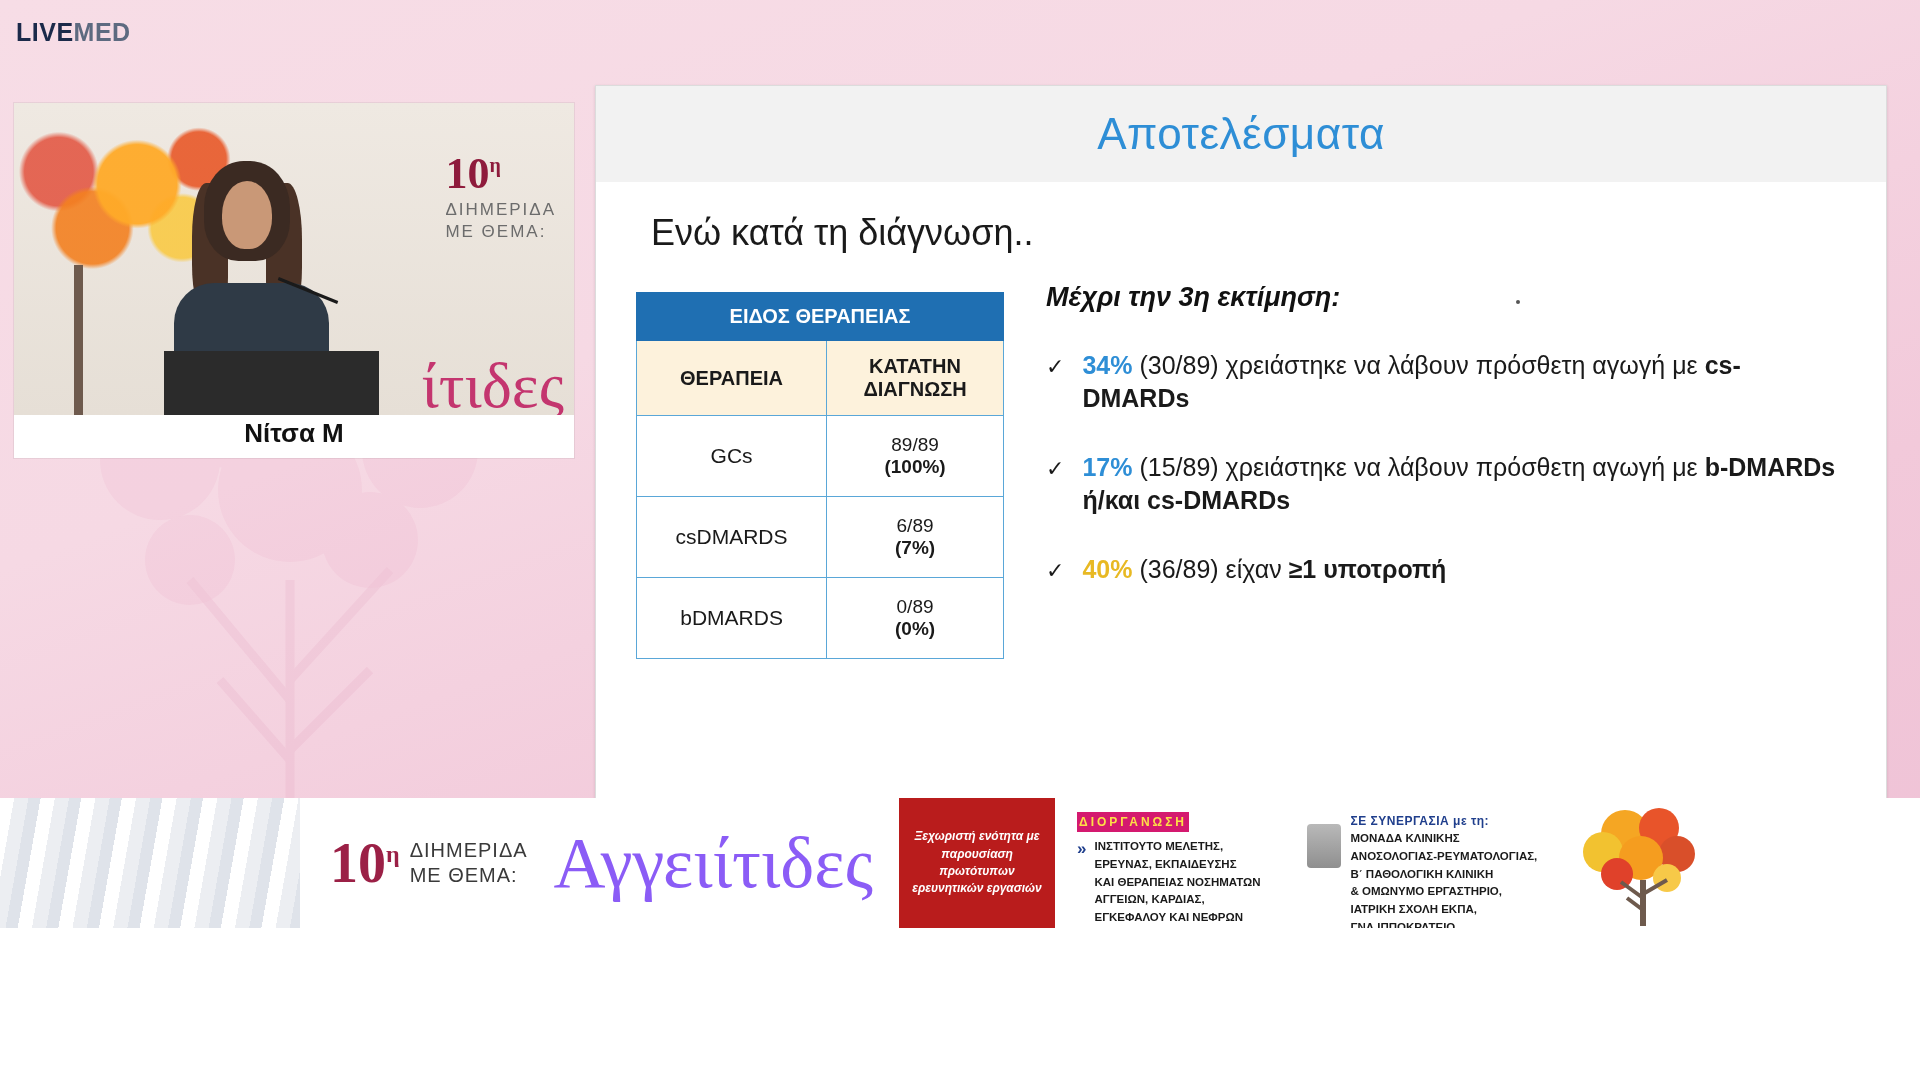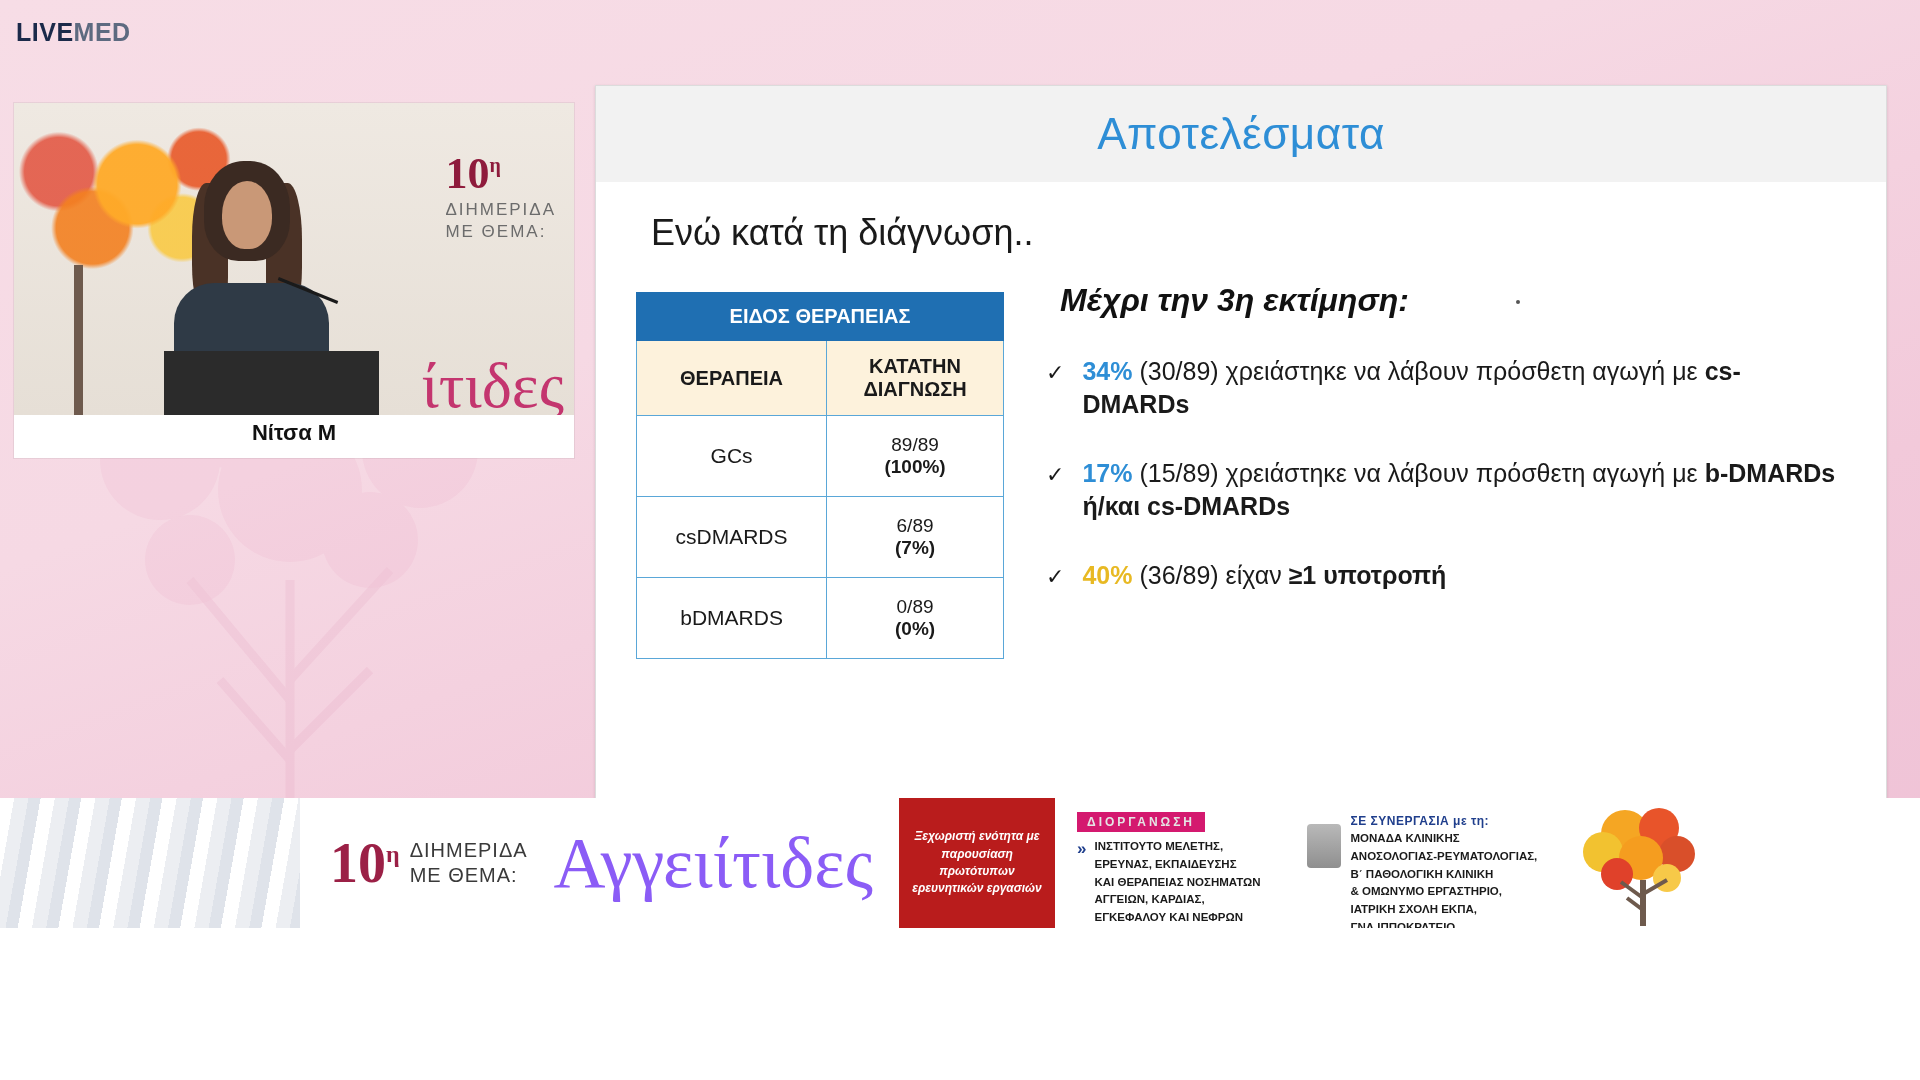--- a/index.html
+++ b/index.html
@@ -171,21 +171,21 @@
     opacity: .85;
   }
   .speaker-name {
     position: absolute;
     left: 16px;
     top: 313px;
     width: 528px;
     height: 34px;
     background: #ffffff;
     color: #111111;
-    font-size: 22px;
+    font-size: 26px;
     font-weight: bold;
     display: flex;
     align-items: center;
     justify-content: center;
   }
 
   
   .slide {
     position: absolute;
     left: 595px;
@@ -254,26 +254,25 @@
   .tbl td .pct  { display: block; font-size: 19px; font-weight: bold; }
 
   
   .right-col {
     position: absolute;
     left: 450px;
     top: 100px;
     width: 800px;
   }
   .right-head {
-    font-size: 32px;
+    font-size: 27px;
     font-weight: bold;
     font-style: italic;
     color: #111111;
     margin-bottom: 36px;
-    margin-left: 14px;
   }
   .bullet {
     display: flex;
     gap: 18px;
     margin-bottom: 36px;
     font-size: 25px;
     line-height: 1.32;
     color: #1a1a1a;
   }
   .bullet .tick { font-size: 22px; color: #1a1a1a; padding-top: 3px; }
@@ -374,25 +373,25 @@
     padding: 0 8px;
   }
   .f-org {
     padding: 14px 18px 0 22px;
     display: flex;
     flex-direction: column;
     gap: 6px;
   }
   .f-org .hdr {
     background: #d4196f;
-    color: #e5e5e5;
+    color: #fde047;
     font-size: 12px;
     font-weight: bold;
     letter-spacing: 3px;
-    padding: 3px 10px;
+    padding: 3px 2px;
     width: max-content;
   }
   .f-org .body {
     display: flex;
     gap: 8px;
     font-size: 11.5px;
     color: #1a1a1a;
     line-height: 1.55;
     font-weight: bold;
   }

